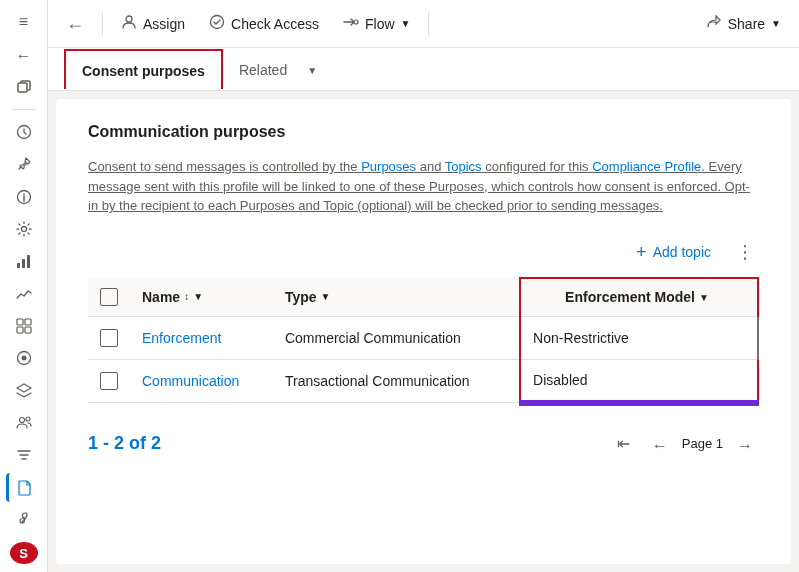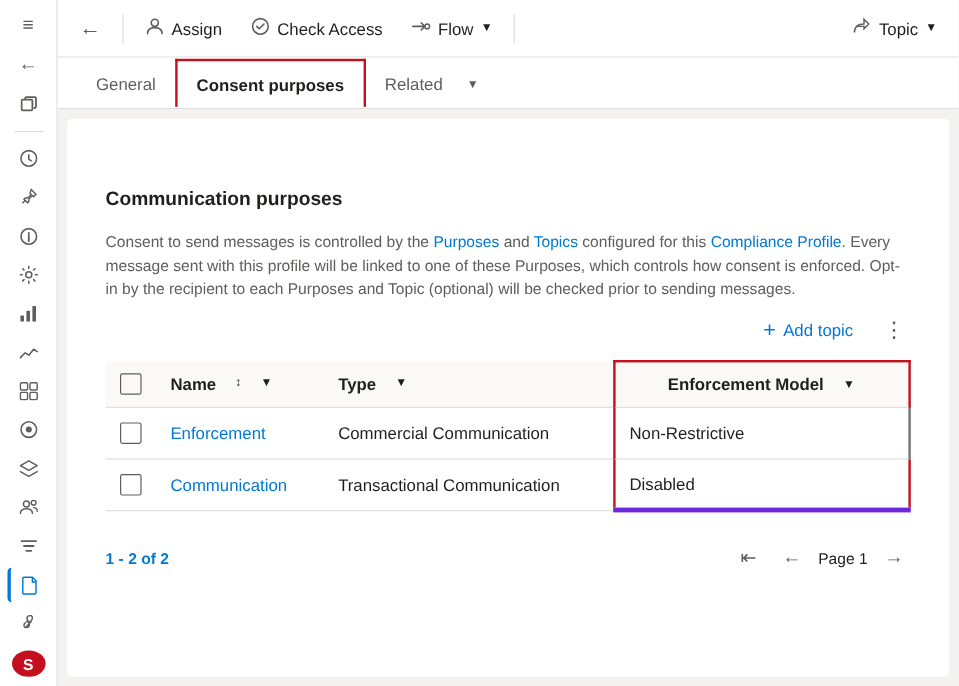--- a/index.html
+++ b/index.html
@@ -112,28 +112,28 @@
       border-radius: 4px;
       overflow-y: auto;
       padding: 24px 32px;
     }
 
     .section-title {
       font-size: 16px;
       font-weight: 600;
       color: #201f1e;
       margin-bottom: 16px;
-      margin-top: 35px;
     }
 
     .info-text {
       font-size: 13px;
       color: #605e5c;
       line-height: 1.5;
-      margin-bottom: 8px;
+      margin-bottom: 20px;
+      text-decoration: underline;
     }
     .info-text a { color: #0078d4; text-decoration: none; }
 
     .table-toolbar {
       display: flex;
       justify-content: flex-end;
       align-items: center;
       gap: 8px;
       margin-bottom: 8px;
     }
@@ -189,21 +189,21 @@
     .link-text { color: #0078d4; cursor: pointer; }
 
     
     .pagination {
       display: flex;
       align-items: center;
       justify-content: space-between;
       margin-top: 16px;
       padding-top: 8px;
     }
-    .page-count { font-size: 13px; }
+    .page-count { font-size: 18px; }
     .page-count .highlight { color: #0078d4; font-weight: 600; }
     .page-nav {
       display: flex;
       align-items: center;
       gap: 8px;
     }
     .page-nav-btn {
       width: 28px;
       height: 28px;
       display: flex;
@@ -214,21 +214,21 @@
       cursor: pointer;
       border-radius: 4px;
       color: #605e5c;
       font-size: 16px;
     }
     .page-label { font-size: 13px; }
 
     .header-sort {
       display: flex;
       align-items: center;
-      gap: 16px;
+      gap: 4px;
       cursor: pointer;
     }
   </style>
 </head>
 <body>
 
 <div class="sidebar">
   <div class="sidebar-icon">≡</div>
   <div class="sidebar-icon">←</div>
   <div class="sidebar-icon">
@@ -355,29 +355,26 @@
       <span>Flow</span>
       <span style="font-size:10px;">▼</span>
     </button>
     <div class="toolbar-divider"></div>
     <button class="toolbar-btn toolbar-right">
       <span>
         <svg width="16" height="16" viewBox="0 0 16 16" fill="none">
             <path d="M10 2l4 4-4 4V8H6a4 4 0 00-4 4v1c0-4 2-7 8-7z" stroke="#605e5c" stroke-width="1.2" fill="none"></path>
           </svg>
       </span>
-      <span>Topic</span>
+      <span>Share</span>
       <span style="font-size:10px;">▼</span>
     </button>
   </div>
 
   <div class="tabbar">
-    <div class="tab">
-      <span>General</span>
-    </div>
     <div class="tab active" style="border: 2px solid #c50f1f; border-bottom: none; padding: 12px 16px 10px;">
       <span>Consent purposes</span>
     </div>
     <div class="tab tab-related">
       <span>Related</span>
       <span style="font-size:10px;">▼</span>
     </div>
   </div>
 
   <div class="content">
@@ -434,21 +431,21 @@
           <td style="border-left: 2px solid #c50f1f; border-right: 2px solid #737373;">Non-Restrictive</td>
         </tr>
         <tr>
           <td>
             <div style="width:18px;height:18px;border:1.5px solid #605e5c;border-radius:2px;"></div>
           </td>
           <td>
             <span class="link-text">Communication</span>
           </td>
           <td>Transactional Communication</td>
-          <td style="border-left: 2px solid #c50f1f; border-right: 2px solid #c50f1f; border-bottom: 4px solid #6d28d9;">Disabled</td>
+          <td style="border-left: 2px solid #c50f1f; border-right: 2px solid #c50f1f; border-bottom: 6px solid #6d28d9;">Disabled</td>
         </tr>
       </tbody>
     </table>
 
     <div class="pagination">
       <div class="page-count">
         <span class="highlight">1 - 2 of 2</span>
       </div>
       <div class="page-nav">
         <button class="page-nav-btn">⇤</button>

